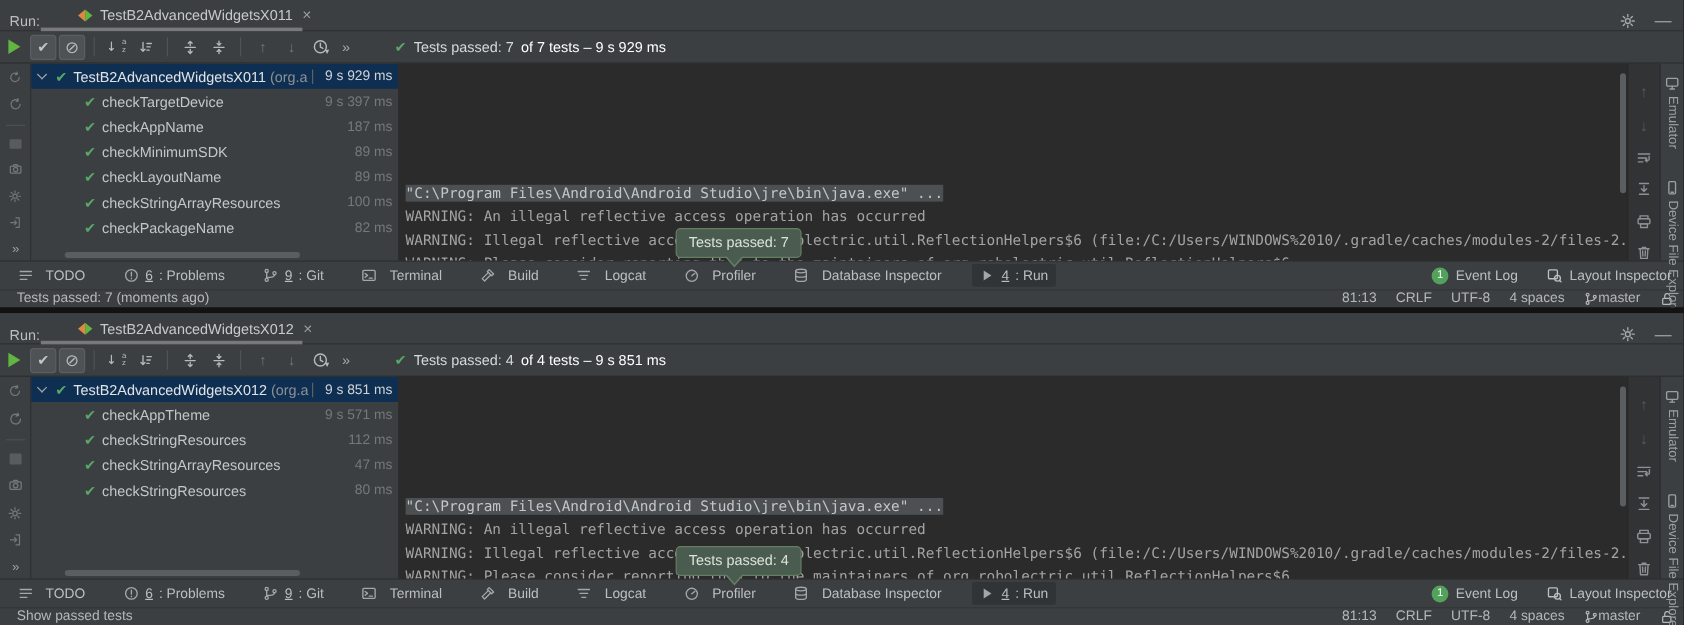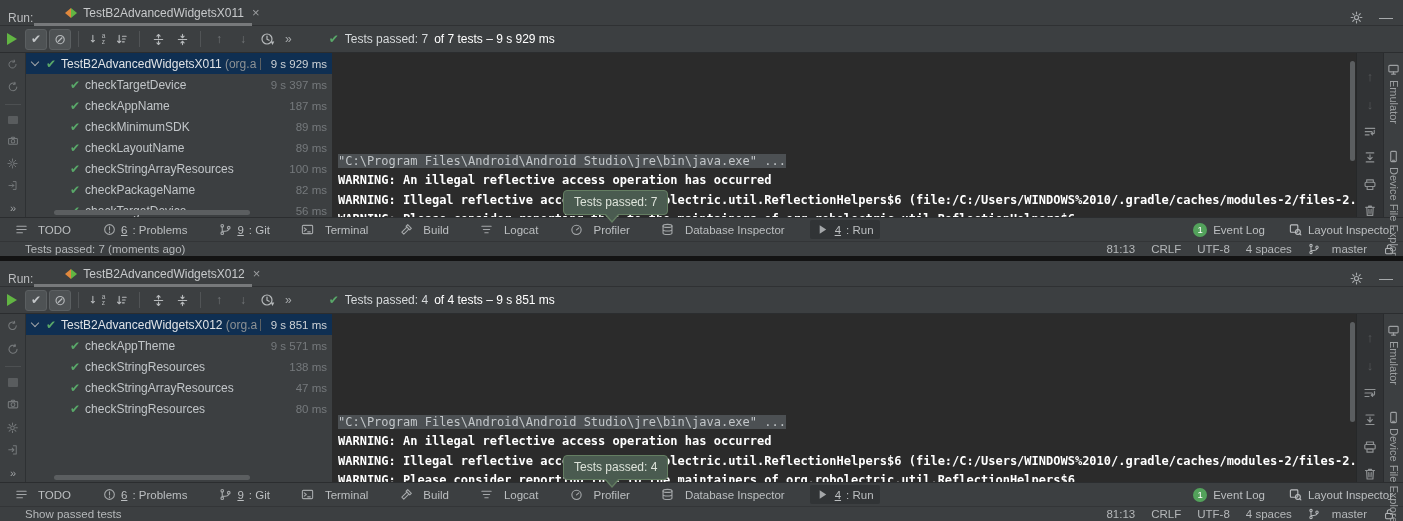--- a/index.html
+++ b/index.html
@@ -55,21 +55,21 @@
   .trow.root{background:#0f2f52;color:#d7dadd;}
   .trow.root .nm{color:#e0e3e6;}
   .trow.root .pkg{color:#8d9194;}
   .trow.root .dur{color:#cfd3d6;border-left:1px solid #5d6163;}
   .chevron{width:6px;height:6px;border-right:1.5px solid #a2a5a7;border-bottom:1.5px solid #a2a5a7;transform:rotate(45deg);margin-right:8px;margin-top:-3px;flex-shrink:0;}
   .trow.child{padding-left:44px;}
   .hscroll{position:absolute;bottom:2px;left:28px;width:196px;height:5px;background:#5b5e60;border-radius:3px;}
 
   .console{position:relative;flex:1;background:#2b2b2b;overflow:hidden;padding:2px 0 0 6px;font-family:"DejaVu Sans Mono",monospace;font-size:12px;line-height:19.4px;white-space:pre;color:#bcc0c3;}
   .ln span{color:#bcc0c3;}
-  .ln span.red{color:#ffffff;font-weight:bold;}
+  .ln span.red{color:#a3a3a3;}
   .ln span.cmd{color:#c2c6c9;background:#4c5053;}
   .vscroll{position:absolute;right:1px;top:8px;width:5px;height:100px;background:#5b5e60;border-radius:3px;}
 
   .cbar{width:27px;background:#313335;border-left:1px solid #262829;display:flex;flex-direction:column;align-items:center;padding-top:16px;gap:13px;color:#8f9294;flex-shrink:0;}
   .cbar .dim{opacity:.4;font-size:13px;}
   .rstrip{width:20px;background:#3c3f41;border-left:1px solid #2a2c2e;display:flex;flex-direction:column;align-items:center;padding-top:10px;gap:26px;flex-shrink:0;}
   .rtool{display:flex;flex-direction:column;align-items:center;gap:4px;color:#9da0a2;font-size:11px;}
   .rtool .vtxt{writing-mode:vertical-rl;white-space:nowrap;}
 
   
@@ -87,23 +87,23 @@
   .ticon svg{display:none;width:13px;height:13px;}
   .ticon.todo .i-todo,.ticon.problems .i-problems,.ticon.git .i-git,.ticon.terminal .i-terminal,
   .ticon.build .i-build,.ticon.logcat .i-logcat,.ticon.profiler .i-profiler,
   .ticon.database .i-database,.ticon.run .i-runtri{display:block;}
   .bright{margin-left:auto;margin-right:10px;display:flex;align-items:center;gap:24px;}
   .bitem{display:inline-flex;align-items:center;gap:6px;color:#bcbfc1;}
   .badge{display:inline-flex;align-items:center;justify-content:center;width:14px;height:14px;border-radius:50%;background:#53a25b;color:#fff;font-size:9.5px;}
 
   
   .sline{height:15px;background:#3c3f41;display:flex;align-items:center;font-size:11.5px;color:#b5b8ba;border-top:1px solid #333537;}
-  .sline .ltxt{margin-left:25px;}
+  .sline .ltxt{margin-left:14px;}
   .sright{margin-left:auto;margin-right:8px;display:flex;align-items:center;gap:16px;}
-  .sright .g{display:inline-flex;align-items:center;gap:12px;}
+  .sright .g{display:inline-flex;align-items:center;gap:0;}
 
   svg.ic{stroke:currentColor;fill:none;stroke-width:1.2;stroke-linecap:round;stroke-linejoin:round;}
 </style>
 </head>
 <body>
 
 <svg width="0" height="0" style="position:absolute">
   <symbol id="i-gear" viewBox="0 0 14 14">
       <circle cx="7" cy="7" r="2.2"></circle>
       <path d="M7 1.2v2M7 10.8v2M1.2 7h2M10.8 7h2M2.9 2.9l1.4 1.4M9.7 9.7l1.4 1.4M11.1 2.9L9.7 4.3M4.3 9.7l-1.4 1.4"></path>
@@ -332,25 +332,20 @@
             <span class="nm">checkStringArrayResources</span>
             <span class="dur">100 ms</span>
           </div>
 
           <div class="trow child">
             <span class="chk">✔</span>
             <span class="nm">checkPackageName</span>
             <span class="dur">82 ms</span>
           </div>
 
-          <div class="trow child">
-            <span class="chk">✔</span>
-            <span class="nm">checkTargetDevice</span>
-            <span class="dur">56 ms</span>
-          </div>
         </div>
       <div class="hscroll"></div>
     </div>
 
     <div class="console">
       <div>
         
       <div class="ln"><span class="cmd">"C:\Program Files\Android\Android Studio\jre\bin\java.exe" ...</span></div><div class="ln"><span class="red">WARNING: An illegal reflective access operation has occurred</span></div><div class="ln"><span class="red">WARNING: Illegal reflective access by org.robolectric.util.ReflectionHelpers$6 (file:/C:/Users/WINDOWS%2010/.gradle/caches/modules-2/files-2.</span></div><div class="ln"><span class="red">WARNING: Please consider reporting this to the maintainers of org.robolectric.util.ReflectionHelpers$6</span></div></div>
       <div class="vscroll"></div>
     </div>
@@ -621,21 +616,21 @@
 
           <div class="trow child">
             <span class="chk">✔</span>
             <span class="nm">checkAppTheme</span>
             <span class="dur">9 s 571 ms</span>
           </div>
 
           <div class="trow child">
             <span class="chk">✔</span>
             <span class="nm">checkStringResources</span>
-            <span class="dur">138 ms</span>
+            <span class="dur">112 ms</span>
           </div>
 
           <div class="trow child">
             <span class="chk">✔</span>
             <span class="nm">checkStringArrayResources</span>
             <span class="dur">47 ms</span>
           </div>
 
           <div class="trow child">
             <span class="chk">✔</span>

